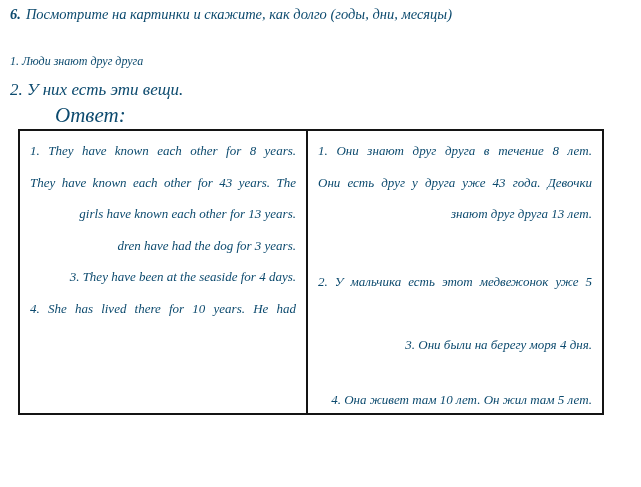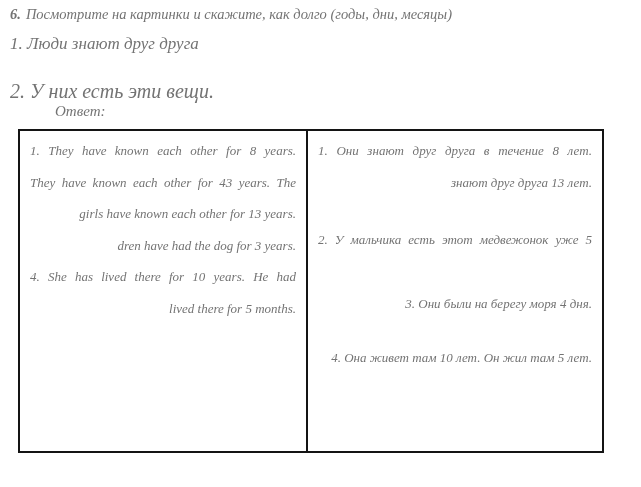--- a/index.html
+++ b/index.html
@@ -5,62 +5,62 @@
   html, body {
     margin: 0;
     padding: 0;
     background: #ffffff;
   }
   .page {
     position: relative;
     width: 641px;
     height: 487px;
     background: #ffffff;
-    color: #737373;
+    color: #0c4a6e;
     font-family: "Liberation Serif", "DejaVu Serif", serif;
     font-style: italic;
     overflow: hidden;
   }
   .task-heading {
     position: absolute;
     left: 10px;
     top: 6px;
     font-size: 14.5px;
     white-space: nowrap;
   }
   .task-number {
     font-weight: bold;
     margin-right: 5px;
   }
   .subtask-1 {
     position: absolute;
     left: 10px;
-    top: 34px;
-    font-size: 17px;
+    top: 54px;
+    font-size: 12px;
     white-space: nowrap;
   }
   .subtask-2 {
     position: absolute;
     left: 10px;
     top: 80px;
-    font-size: 20px;
+    font-size: 17px;
     white-space: nowrap;
   }
   .answer-label {
     position: absolute;
     left: 55px;
     top: 103px;
-    font-size: 15px;
+    font-size: 21px;
   }
   .answer-table {
     position: absolute;
     left: 18px;
     top: 129px;
     width: 586px;
-    height: 324px;
+    height: 286px;
     border: 2px solid #141414;
     box-sizing: border-box;
     display: flex;
     background: #ffffff;
   }
   .cell {
     box-sizing: border-box;
     padding: 4px 10px 0 10px;
     overflow: hidden;
   }
@@ -75,21 +75,21 @@
   .line {
     font-size: 13px;
     line-height: 31.5px;
     text-align: right;
     white-space: normal;
   }
   .line.j {
     text-align: justify;
     text-align-last: justify;
   }
-  .gap-a { margin-top: 26px; }
+  .gap-a { margin-top: 36px; }
   .gap-b { margin-top: 32px; }
   .gap-c { margin-top: 23px; }
 </style>
 </head>
 <body>
 
 <div class="page">
 
   <div class="task-heading">
     <span class="task-number">6.</span><span>Посмотрите на картинки и скажите, как долго (годы, дни, месяцы)</span>
@@ -101,26 +101,27 @@
 
   <div class="answer-label">Ответ:</div>
 
   <div class="answer-table">
 
     <div class="cell left">
       <div class="line j">1. They have known each other for 8 years.</div>
       <div class="line j">They have known each other for 43 years. The</div>
       <div class="line">girls have known each other for 13 years.</div>
       <div class="line">dren have had the dog for 3 years.</div>
+      <div class="line">3. They have been at the seaside for 4 days.</div>
       <div class="line j">4. She has lived there for 10 years. He had</div>
-      <div class="line">lived there for 5 months.</div>
     </div>
 
     <div class="cell right">
       <div class="line j">1. Они знают друг друга в течение 8 лет.</div>
+      <div class="line j">Они есть друг у друга уже 43 года. Девочки</div>
       <div class="line">знают друг друга 13 лет.</div>
       <div class="line j gap-a">2. У мальчика есть этот медвежонок уже 5</div>
       <div class="line gap-b">3. Они были на берегу моря 4 дня.</div>
       <div class="line gap-c">4. Она живет там 10 лет. Он жил там 5 лет.</div>
     </div>
 
   </div>
 
 </div>
 

